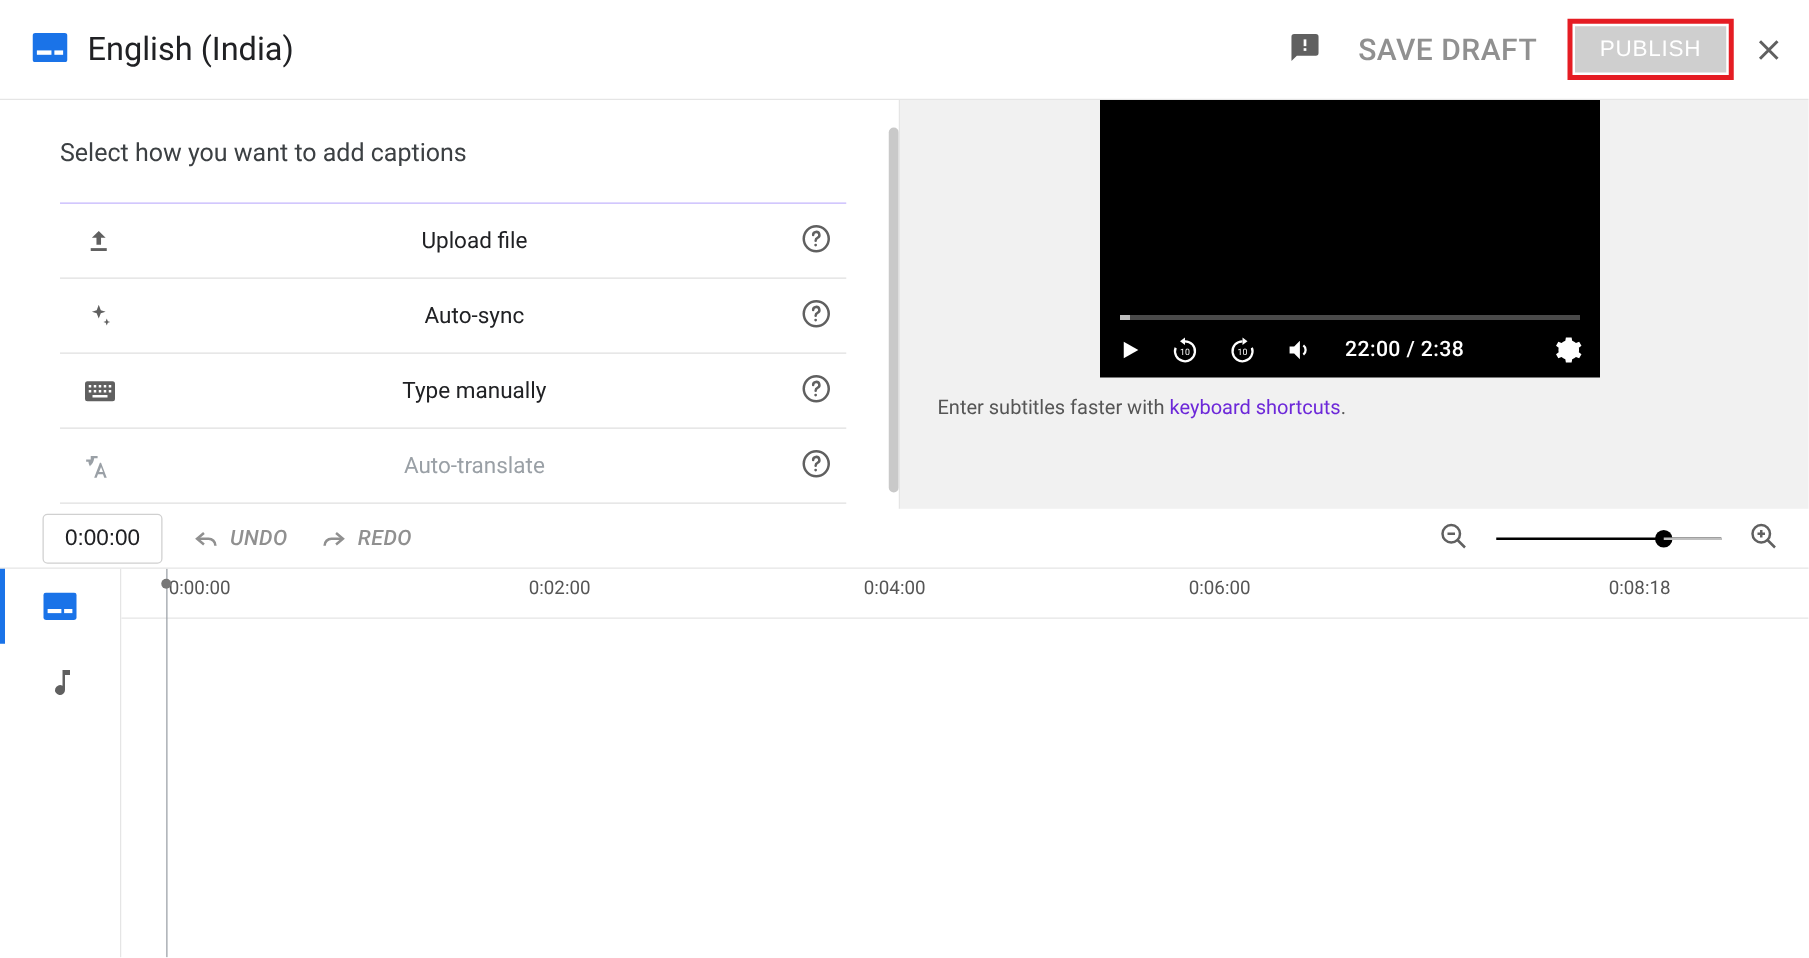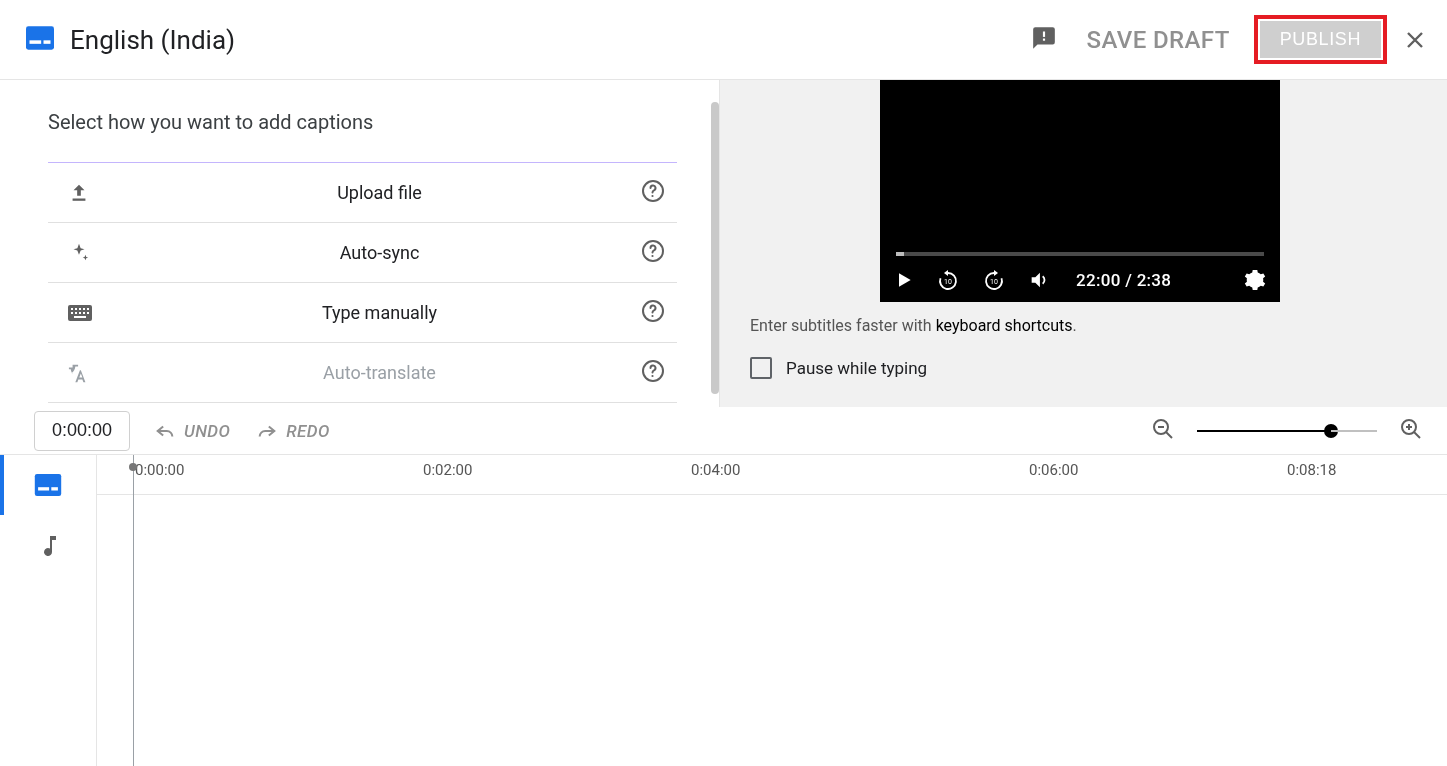--- a/index.html
+++ b/index.html
@@ -112,21 +112,21 @@
   .controls .time {
     font-size: 17px; font-weight: 500; letter-spacing: .3px;
     margin-left: 4px;
   }
   .controls .gear { margin-left: auto; }
   .controls svg { display:block; }
 
   .hint {
     font-size: 16px; color: #555; margin: 0 0 22px 0;
   }
-  .hint a { color: #000000; text-decoration: none; }
+  .hint a { color: #6d28d9; text-decoration: none; }
 
   .pause-row {
     display: flex; align-items: center; gap: 14px;
     font-size: 17px; color: #202124;
   }
   .checkbox {
     width: 22px; height: 22px; border: 2px solid #5f6368;
     border-radius: 2px; cursor: pointer;
   }
 
@@ -365,24 +365,20 @@
               <path d="M12 8a4 4 0 1 0 0 8 4 4 0 0 0 0-8zm9 4a8.96 8.96 0 0 0-.2-1.9l2.3-1.8-2-3.5-2.8 1a9 9 0 0 0-3.3-1.9L14.5 1h-5l-.5 2.9A9 9 0 0 0 5.7 5.8l-2.8-1-2 3.5 2.3 1.8A9 9 0 0 0 3 12c0 .65.07 1.28.2 1.9L.9 15.7l2 3.5 2.8-1a9 9 0 0 0 3.3 1.9l.5 2.9h5l.5-2.9a9 9 0 0 0 3.3-1.9l2.8 1 2-3.5-2.3-1.8c.13-.62.2-1.25.2-1.9z"></path>
             </svg>
         </span>
       </div>
     </div>
 
     <div class="hint">
       <span>Enter subtitles faster with </span><a href="#">keyboard shortcuts</a><span>.</span>
     </div>
 
-    <div class="pause-row">
-      <div class="checkbox"></div>
-      <span>Pause while typing</span>
-    </div>
   </div>
 </div>
 
 <div class="toolbar">
   <input class="time-input" value="0:00:00" style="">
   <div class="undo-redo">
     <div class="ur-btn">
       <svg width="22" height="18" viewBox="0 0 24 18" fill="none" stroke="#909090" stroke-width="2.2">
           <path d="M10 4L4 9l6 5"></path>
           <path d="M4 9h10a6 6 0 0 1 6 6"></path>
@@ -432,18 +428,18 @@
       <svg width="18" height="24" viewBox="0 0 16 24" fill="#606060">
           <path d="M10 3v12.6A4 4 0 1 0 12 19V7h4V3h-6z"></path>
         </svg>
     </div>
   </div>
   <div class="tl-body">
     <div class="ruler">
       <span class="tick" style="left:38px">0:00:00</span>
       <span class="tick" style="left:326px">0:02:00</span>
       <span class="tick" style="left:594px">0:04:00</span>
-      <span class="tick" style="left:932px">0:06:00</span>
+      <span class="tick" style="left:854px">0:06:00</span>
       <span class="tick" style="left:1190px">0:08:18</span>
     </div>
     <div class="playhead"></div>
   </div>
 </div>
 
 </body></html>

